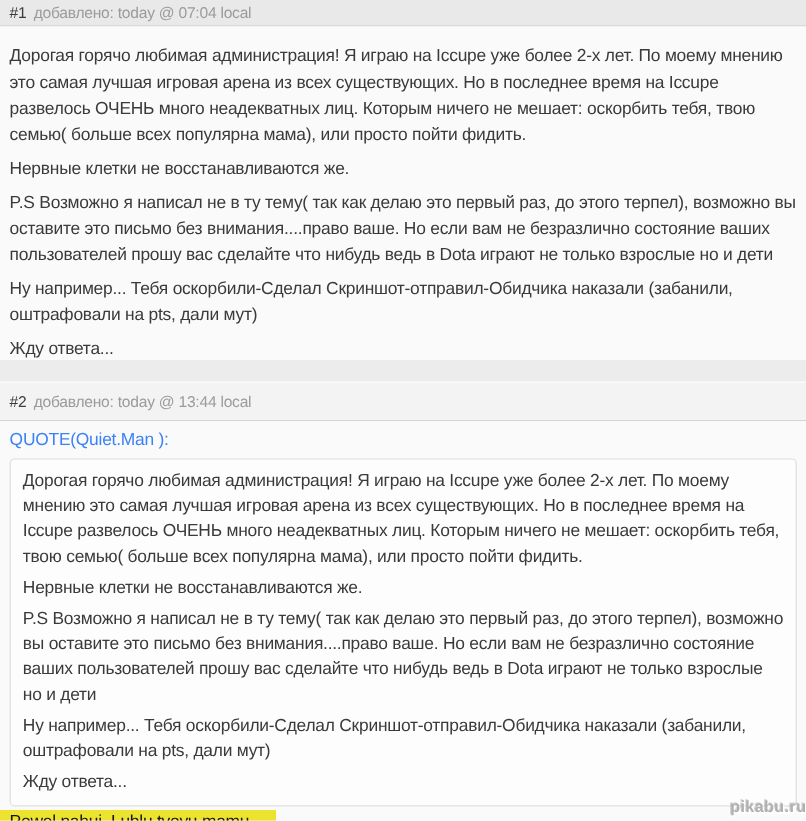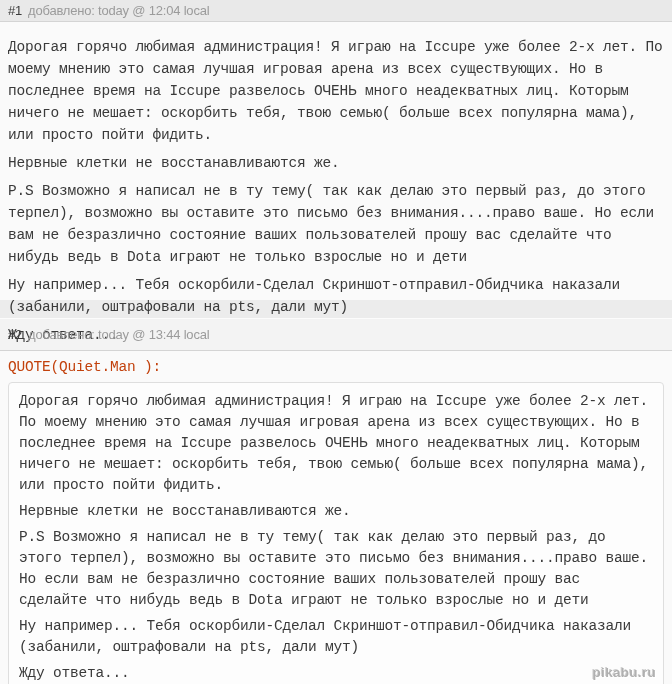--- a/index.html
+++ b/index.html
@@ -25,30 +25,29 @@
   }
   .post-header .post-num { color: #3c3c3c; }
   .ph1 { height: 22px; }
   .ph2 { height: 33px; background: #f3f3f3; border-top: 1px solid #fcfcfc; }
   .post-body {
     background: #fafafa;
     padding: 14px 8px 0 8px;
     font-size: 14.5px;
     line-height: 22px;
     color: #3a3a3a;
-    font-family: Liberation Mono, monospace;
   }
   .pb1 { height: 278px; }
   .pb2 { height: 333px; padding-top: 8px; }
   .post-body p { margin: 0 0 6px 0; }
   .post-gap { height: 18px; background: #ececec; }
   .quote-header {
     font-size: 14.5px;
     line-height: 16px;
-    color: #c2410c;
+    color: #3b82f6;
     margin-bottom: 7px;
   }
   .quote-box {
     background: #fdfdfd;
     border: 1px solid #dedede;
     border-radius: 4px;
     padding: 8px 10px;
     line-height: 21px;
   }
   .quote-box p { margin: 0 0 5px 0; }
@@ -57,38 +56,38 @@
   .highlight {
     display: inline-block;
     background: #ece32e;
     color: #141414;
     font-size: 14.5px;
     line-height: 18px;
     padding: 1px 18px 2px 8px;
   }
   .watermark {
     position: absolute;
-    right: 16px;
+    right: 0;
     bottom: 4px;
     font-size: 13.5px;
     font-weight: bold;
     letter-spacing: 0.3px;
     color: #b0b0b0;
     text-shadow: 1px 1px 0 rgba(255,255,255,0.95), -1px -1px 0 rgba(130,130,130,0.35);
   }
 </style>
 </head>
 <body>
 
 <div class="page">
 
   <section>
     <header class="post-header ph1">
       <span class="post-num">#1</span>
-      <span class="post-meta">добавлено: today @ 12:04 local</span>
+      <span class="post-meta">добавлено: today @ 07:04 local</span>
     </header>
     <div class="post-body pb1">
       <p>Дорогая горячо любимая администрация! Я играю на Iccupe уже более 2-х лет. По моему мнению это самая лучшая игровая арена из всех существующих. Но в последнее время на Iccupe развелось ОЧЕНЬ много неадекватных лиц. Которым ничего не мешает: оскорбить тебя, твою семью( больше всех популярна мама), или просто пойти фидить.</p>
       <p>Нервные клетки не восстанавливаются же.</p>
       <p>P.S Возможно я написал не в ту тему( так как делаю это первый раз, до этого терпел), возможно вы оставите это письмо без внимания....право ваше. Но если вам не безразлично состояние ваших пользователей прошу вас сделайте что нибудь ведь в Dota играют не только взрослые но и дети</p>
       <p>Ну например... Тебя оскорбили-Сделал Скриншот-отправил-Обидчика наказали (забанили, оштрафовали на pts, дали мут)</p>
       <p>Жду ответа...</p>
     </div>
   </section>
 

